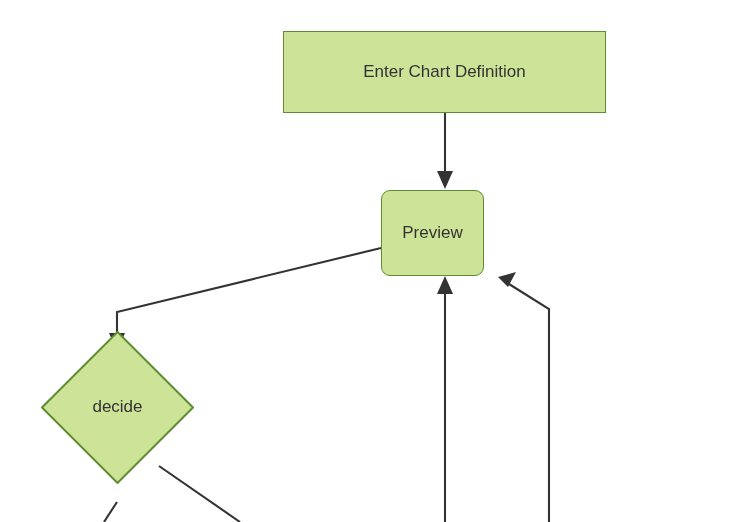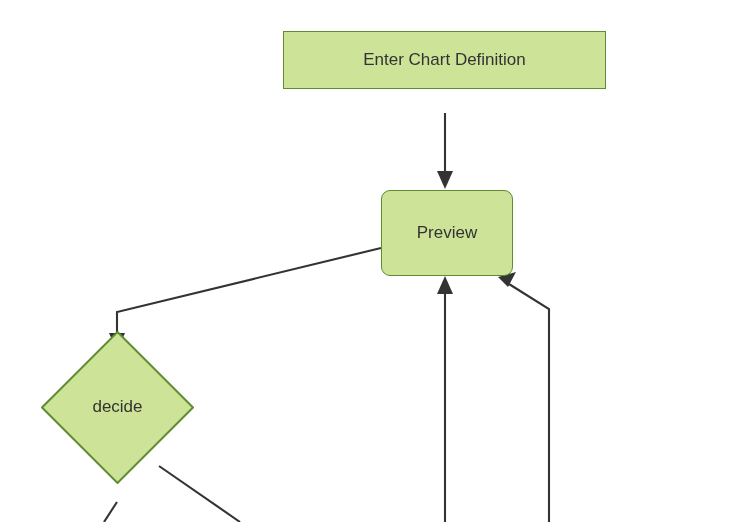--- a/index.html
+++ b/index.html
@@ -99,25 +99,25 @@
       <path class="edge-line" d="M 445 522 L 445 289"></path>
       <polygon class="arrow-head" points="445,276 437,294 453,294"></polygon>
     </g>
 
     <g>
       <path class="edge-line" d="M 549 522 L 549 309 L 509 284"></path>
       <polygon class="arrow-head" points="498,277 516,272 508,287"></polygon>
     </g>
   </svg>
 
-  <div class="node node-rect" style="left:283px; top:31px; width:323px; height:58px;">
+  <div class="node node-rect" style="left:283px; top:31px; width:323px; height:82px;">
     <span>Enter Chart Definition</span>
   </div>
 
-  <div class="node node-round" style="left:381px; top:190px; width:132px; height:86px;">
+  <div class="node node-round" style="left:381px; top:190px; width:103px; height:86px;">
     <span>Preview</span>
   </div>
 
   <div class="node node-diamond" style="left:41px; top:331px; width:153px; height:153px;">
     <svg class="diamond-shape" viewBox="0 0 153 153" preserveAspectRatio="none">
       <polygon points="76.5,1 152,76.5 76.5,152 1,76.5" fill="#cde498" stroke="#5f8b31" stroke-width="2"></polygon>
     </svg>
     <span class="diamond-label">decide</span>
   </div>
 

